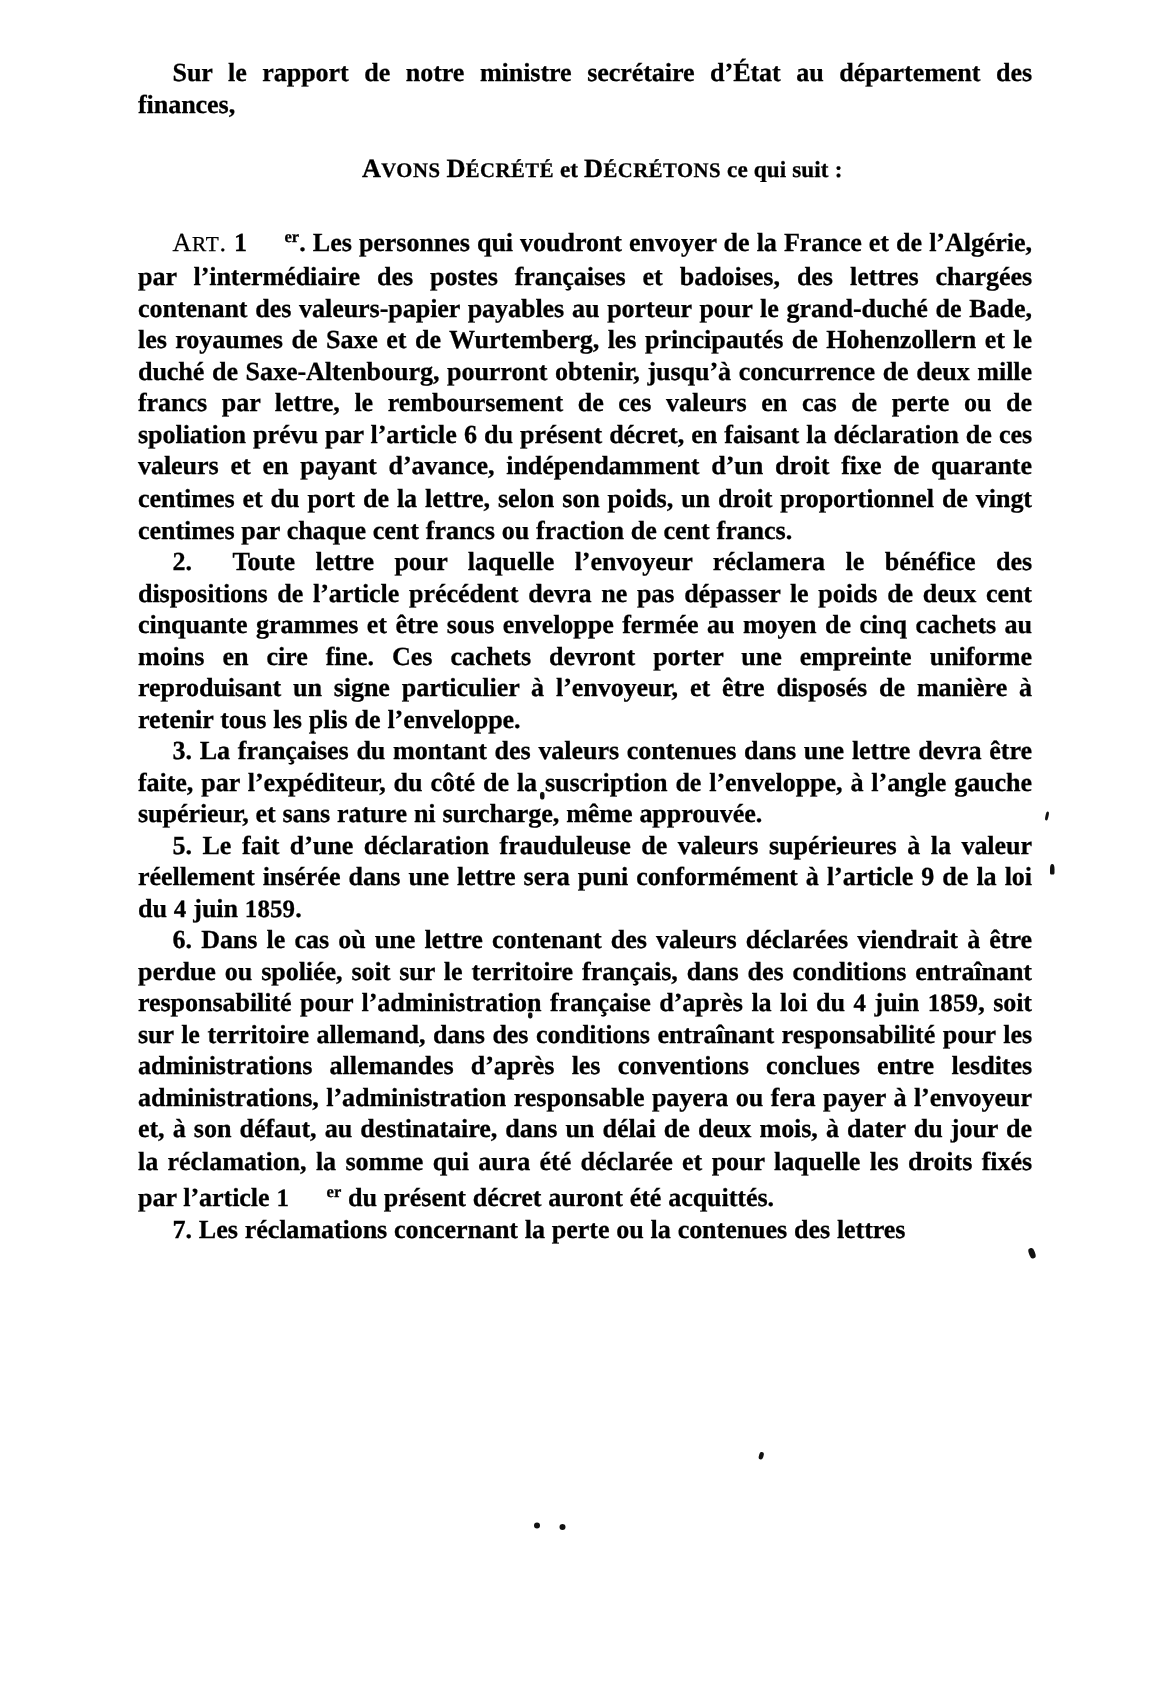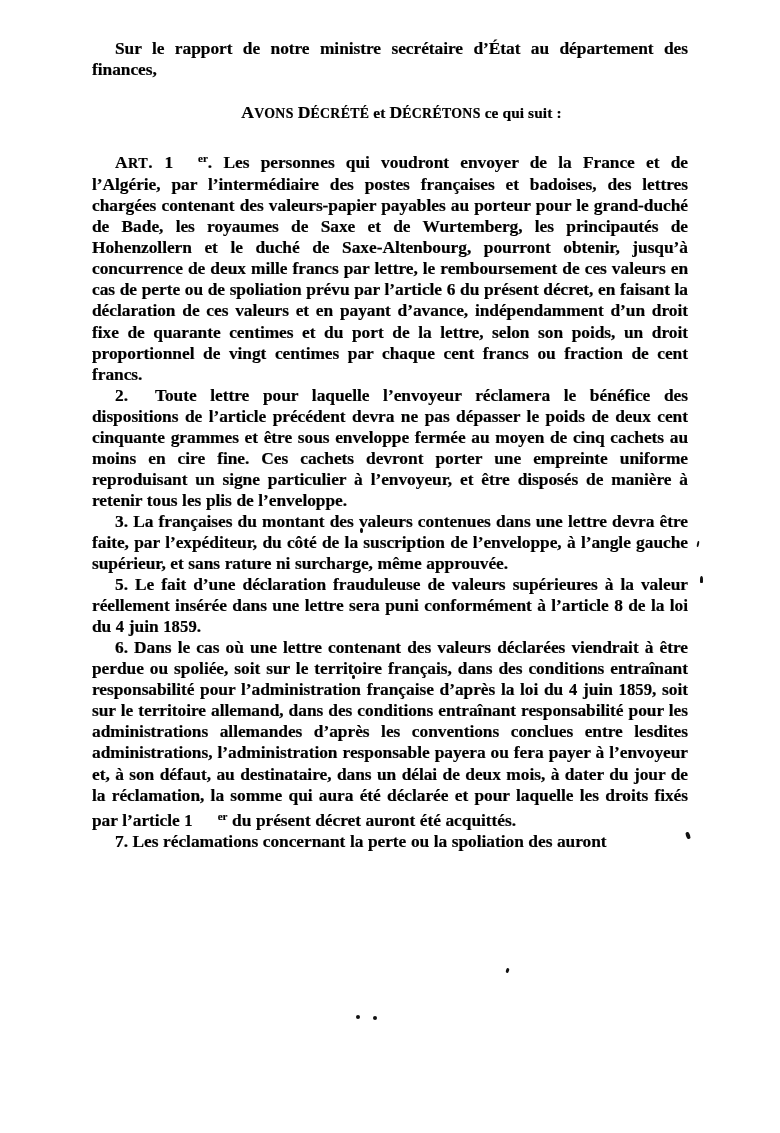--- a/index.html
+++ b/index.html
@@ -70,21 +70,21 @@
   .sc {
     font-size: 13.8px;
     letter-spacing: 0.35px;
   }
   .sc-run { font-size: 15.4px; letter-spacing: 0.1px; }
 
   
   .art-label {
     font-size: 14.2px;
     letter-spacing: 0.5px;
-    font-weight: 700;
+    font-weight: 400;
   }
   .art-label .cap {
     font-size: 17.4px;
   }
   .art-num {
     font-size: 17.4px;
     letter-spacing: 0;
   }
   sup.ord {
     font-size: 11px;
@@ -128,25 +128,25 @@
     <div class="gap-md"></div>
 
     <p class="para"><span class="art-label"><span class="cap">A</span>RT<span class="cap">.</span></span> <span class="art-num">1</span><sup class="ord">er</sup><span class="art-num">.</span> <span>Les personnes qui voudront envoyer de la France et de l’Algérie, par l’intermédiaire des postes françaises et badoises, des lettres chargées contenant des valeurs-papier payables au porteur pour le grand-duché de Bade, les royaumes de Saxe et de Wurtemberg, les principautés de Hohenzollern et le duché de Saxe-Altenbourg, pourront obtenir, jusqu’à concurrence de deux mille francs par lettre, le remboursement de ces valeurs en cas de perte ou de spoliation prévu par l’article 6 du présent décret, en faisant la déclaration de ces valeurs et en payant d’avance, indépendamment d’un droit fixe de quarante centimes et du port de la lettre, selon son poids, un droit proportionnel de vingt centimes par chaque cent francs ou fraction de cent francs.</span></p>
 
     <p class="para"><span>2.</span>&nbsp; <span>Toute lettre pour laquelle l’envoyeur réclamera le bénéfice des dispositions de l’article précédent devra ne pas dépasser le poids de deux cent cinquante grammes et être sous enveloppe fermée au moyen de cinq cachets au moins en cire fine. Ces cachets devront porter une empreinte uniforme reproduisant un signe particulier à l’envoyeur, et être disposés de manière à retenir tous les plis de l’enveloppe.</span></p>
 
     <p class="para"><span>3.</span> <span>La françaises du montant des valeurs contenues dans une lettre devra être faite, par l’expéditeur, du côté de la suscription de l’enveloppe, à l’angle gauche supérieur, et sans rature ni surcharge, même approuvée.</span></p>
 
 
 
-    <p class="para"><span>5.</span> <span>Le fait d’une déclaration frauduleuse de valeurs supérieures à la valeur réellement insérée dans une lettre sera puni conformément à l’article 8 de la loi du </span><span class="osf">4</span><span> juin </span><span class="osf">1859</span><span>.</span></p>
+    <p class="para"><span>5.</span> <span>Le fait d’une déclaration frauduleuse de valeurs supérieures à la valeur réellement insérée dans une lettre sera puni conformément à l’article 9 de la loi du </span><span class="osf">4</span><span> juin </span><span class="osf">1859</span><span>.</span></p>
 
     <p class="para"><span>6.</span> <span>Dans le cas où une lettre contenant des valeurs déclarées viendrait à être perdue ou spoliée, soit sur le territoire français, dans des conditions entraînant responsabilité pour l’administration française d’après la loi du </span><span class="osf">4</span><span> juin </span><span class="osf">1859</span><span>, soit sur le territoire allemand, dans des conditions entraînant responsabilité pour les administrations allemandes d’après les conventions conclues entre lesdites administrations, l’administration responsable payera ou fera payer à l’envoyeur et, à son défaut, au destinataire, dans un délai de deux mois, à dater du jour de la réclamation, la somme qui aura été déclarée et pour laquelle les droits fixés par l’article </span><span class="osf">1</span><sup class="ord">er</sup><span> du présent décret auront été acquittés.</span></p>
 
-    <p class="para"><span>7.</span> <span>Les réclamations concernant la perte ou la spoliation des auront</span></p>
+    <p class="para"><span>7.</span> <span>Les réclamations concernant la perte ou la contenues des lettres</span></p>
 
   </div>
 
   <span class="speck s1"></span>
   <span class="speck s2"></span>
   <span class="speck s3"></span>
   <span class="speck s4"></span>
   <span class="speck s5"></span>
   <span class="speck s6"></span>
   <span class="speck s7"></span>

